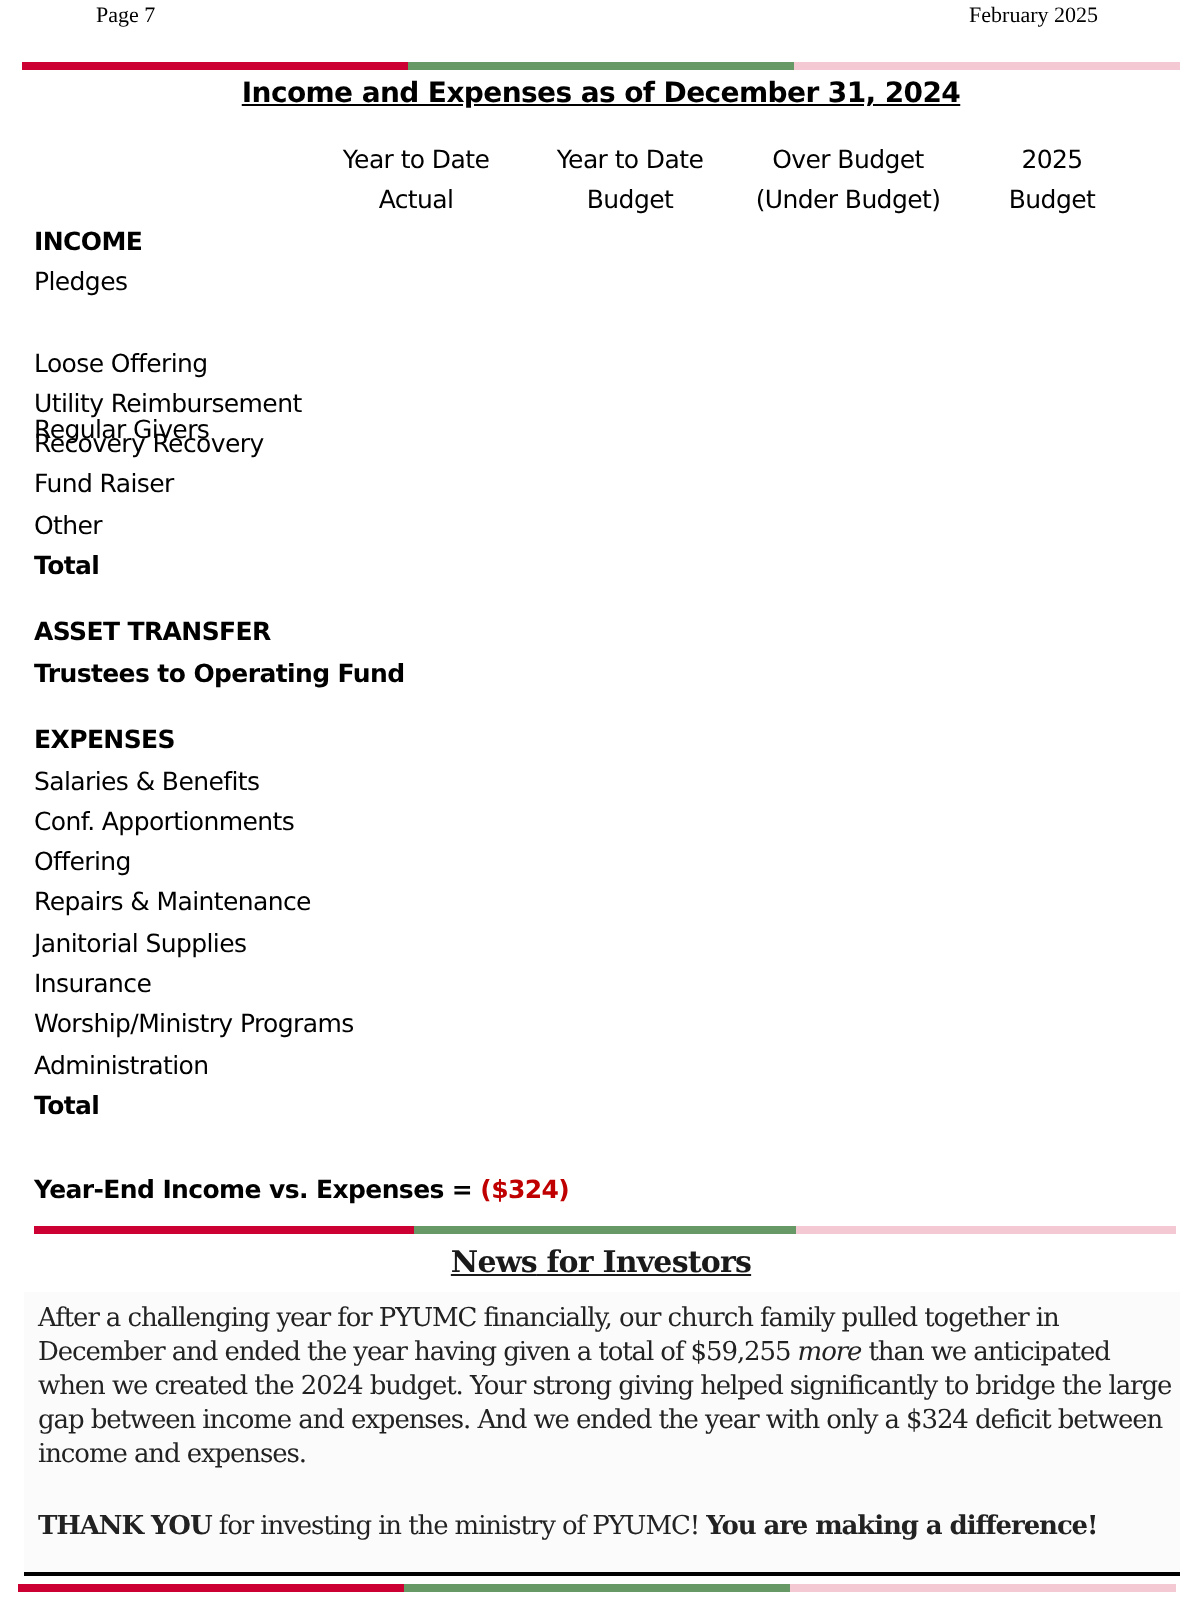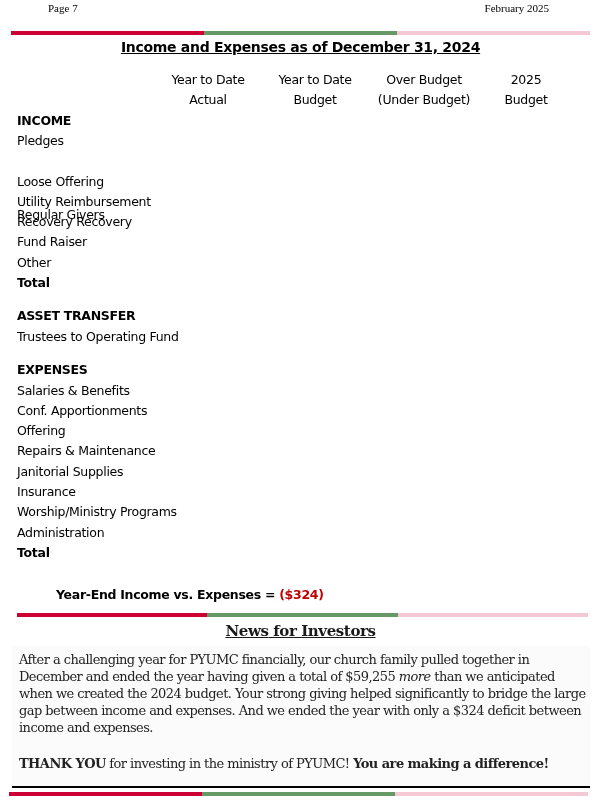--- a/index.html
+++ b/index.html
@@ -23,21 +23,21 @@
     .tbl { position: absolute; left: 17px; top: 72px; font-family: "DejaVu Sans", sans-serif; font-size: 12.5px; letter-spacing: -0.3px; }
     .row { position: absolute; left: 0; height: 20px; white-space: nowrap; }
     .cell { position: absolute; top: 0; white-space: nowrap; }
     .lbl { left: 0; }
     .hc { text-align: center; width: 110px; }
     .hc1 { left: 136px; } .hc2 { left: 243px; } .hc3 { left: 352px; } .hc4 { left: 454px; }
     .bold { font-weight: bold; }
     .red { color: #c00000; }
     .summary {
       position: absolute; top: 587px; left: 17px; font-family: "DejaVu Sans", sans-serif;
-      font-weight: bold; font-size: 12.5px; letter-spacing: -0.3px; margin-left: 39px;
+      font-weight: bold; font-size: 12.5px; letter-spacing: -0.3px;
     }
     .news-title {
       position: absolute; top: 622px; left: 0; width: 601px; text-align: center;
       font-family: "DejaVu Serif", serif; font-weight: bold; font-size: 15px; text-decoration: underline;
       letter-spacing: -0.4px; color: #1a1a1a;
     }
     .news-box {
       position: absolute; top: 646px; left: 12px; width: 578px; height: 140px;
       background: #fbfbfb; border-bottom: 2px solid #000;
     }
@@ -100,21 +100,21 @@
     </div>
     <div class="row" style="top: 182.7px; width: 560px;">
       <div class="cell lbl">Other</div>
     </div>
     <div class="row" style="top: 203px; width: 560px;">
       <div class="cell lbl bold">Total</div>
     </div>
     <div class="row" style="top: 236.495px; width: 560px;">
       <div class="cell lbl bold">ASSET TRANSFER</div>
     </div>
-    <div class="row" style="top: 256.795px; width: 560px;">
+    <div class="row" style="top: 256.795px; width: 560px; font-weight: bold;">
       <div class="cell lbl">Trustees to Operating Fund</div>
     </div>
     <div class="row" style="top: 290.29px; width: 560px;">
       <div class="cell lbl bold">EXPENSES</div>
     </div>
     <div class="row" style="top: 310.59px; width: 560px;">
       <div class="cell lbl">Salaries &amp; Benefits</div>
     </div>
     <div class="row" style="top: 330.89px; width: 560px;">
       <div class="cell lbl">Conf. Apportionments</div>

